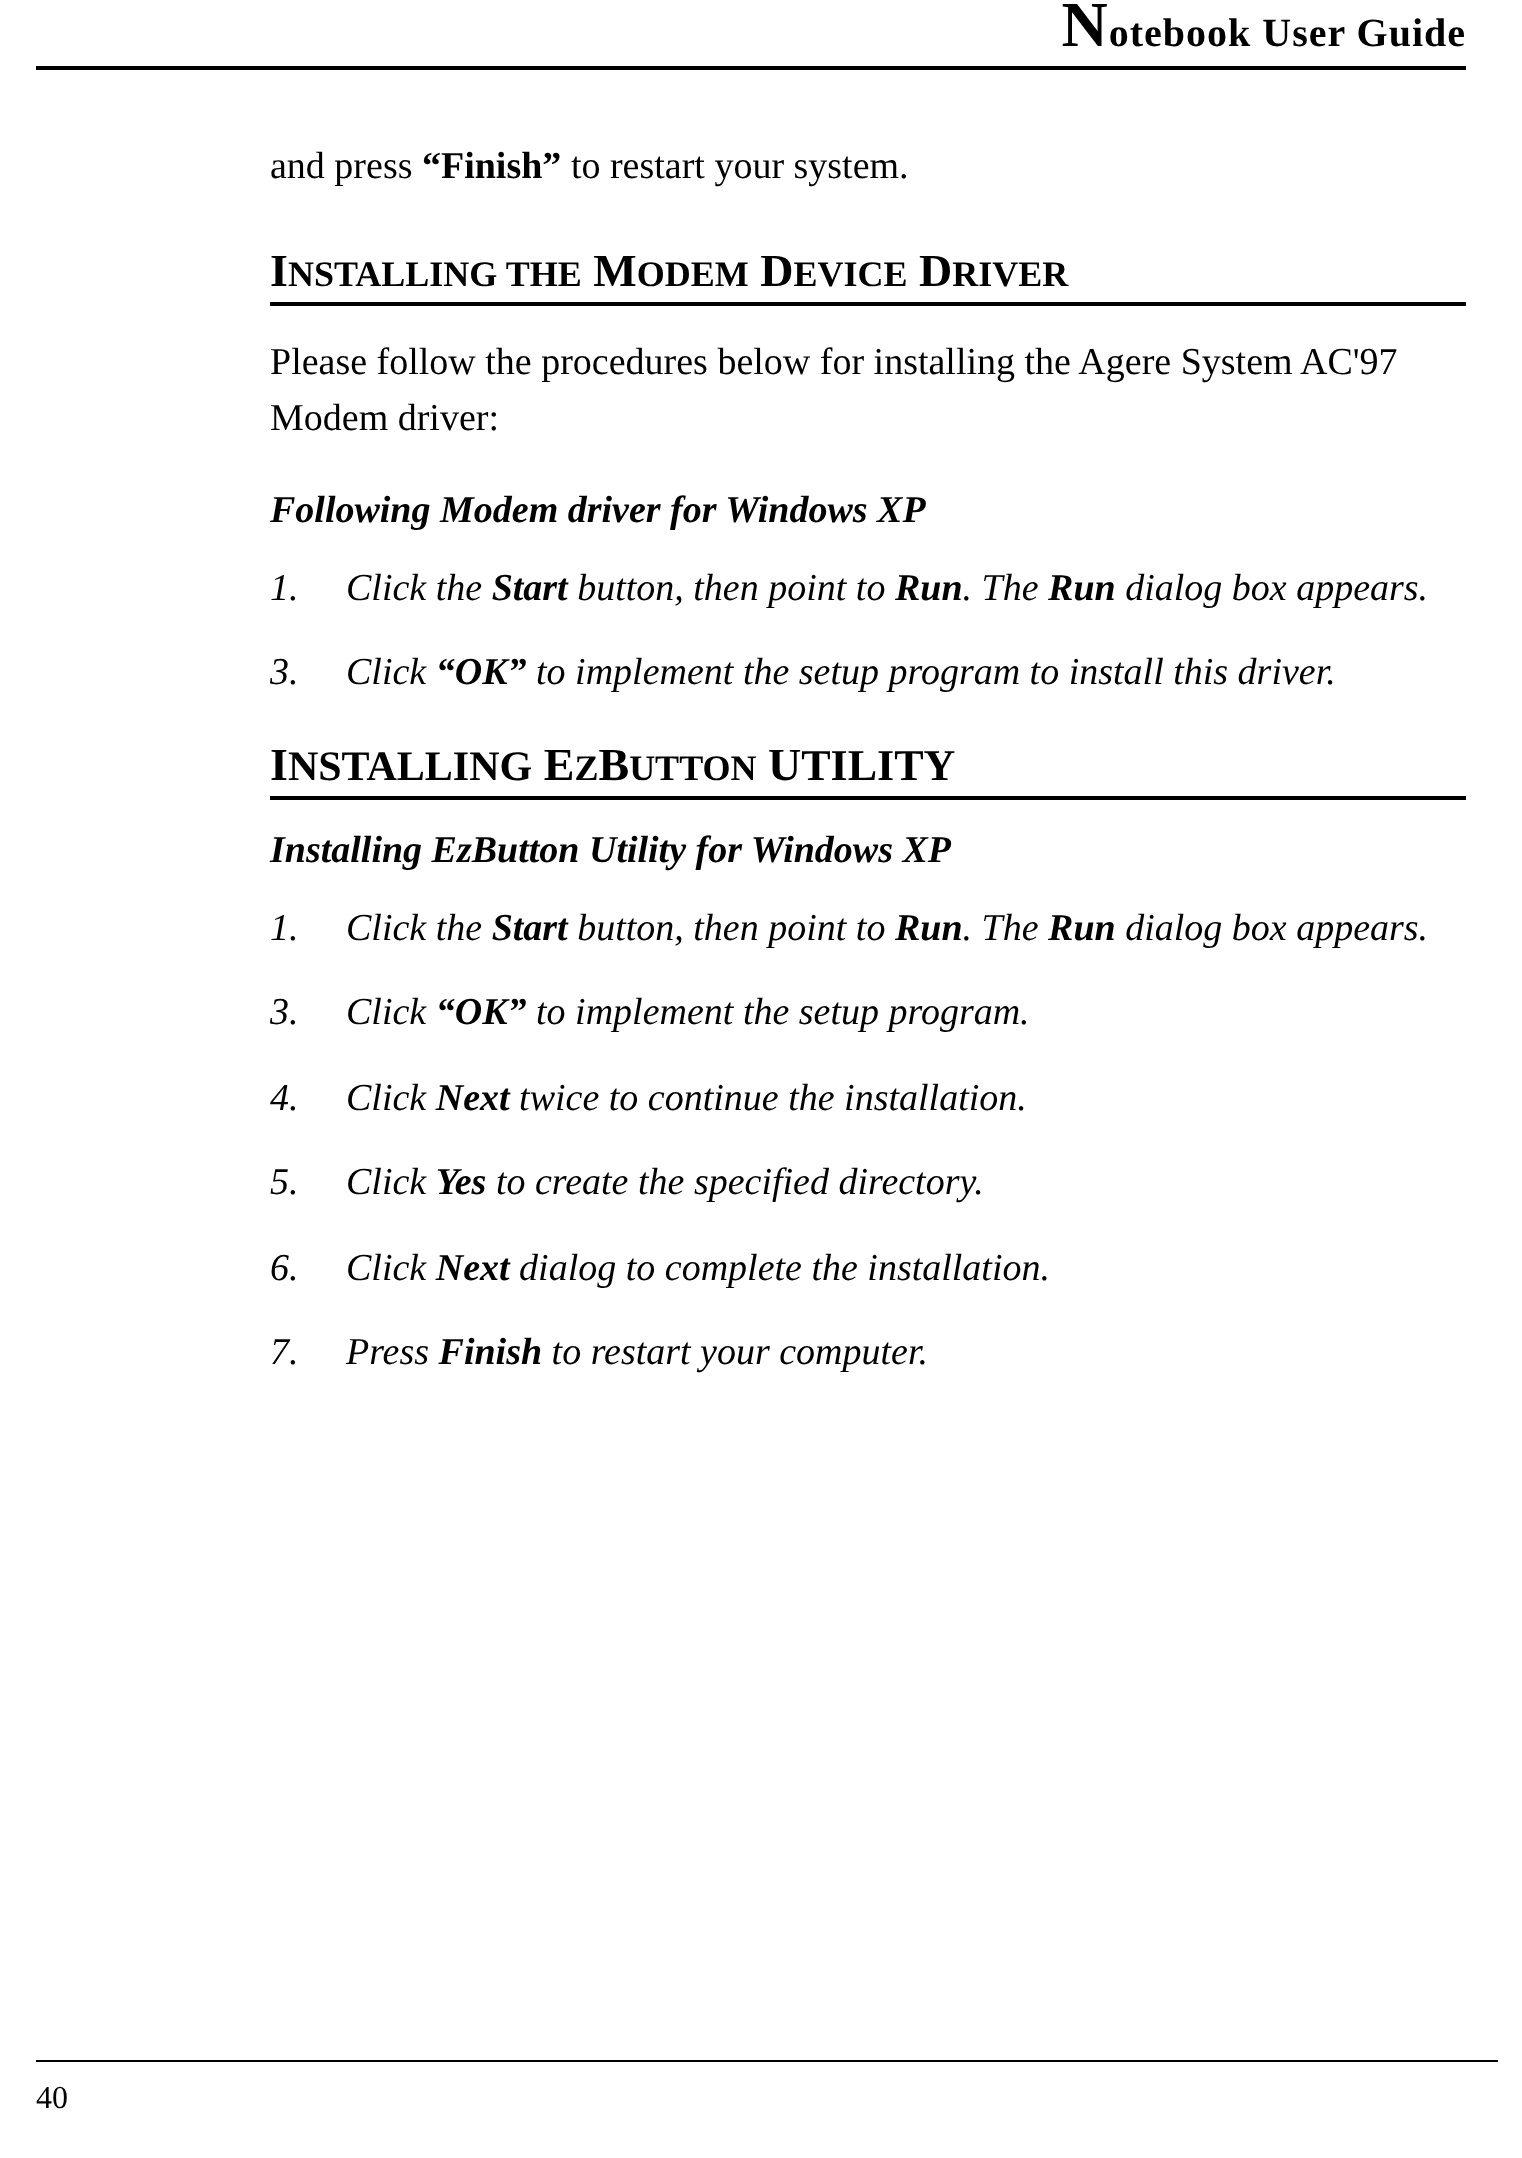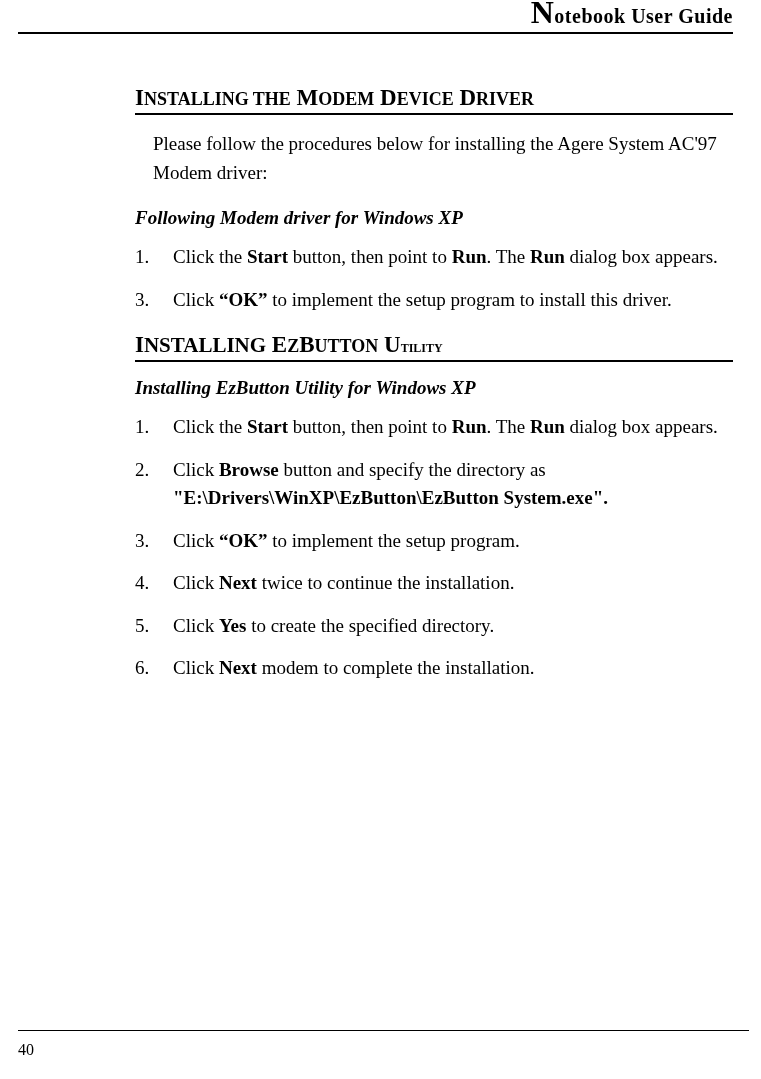--- a/index.html
+++ b/index.html
@@ -47,39 +47,39 @@
       font-variant: normal;
       border-bottom: 2px solid #000;
       padding-bottom: 2px;
       margin-bottom: 15px;
       margin-top: 16px;
     }
     .body-text {
       font-size: 19px;
       line-height: 1.5;
       margin-bottom: 20px;
-      margin-left: 18px;
     }
     .subsection-heading {
       font-size: 19px;
       font-weight: bold;
       font-style: italic;
       margin-bottom: 14px;
       margin-top: 0px;
     }
     .numbered-list {
       list-style: none;
       margin-bottom: 18px;
     }
     .numbered-list li {
       font-size: 19px;
       line-height: 1.5;
       margin-bottom: 14px;
       padding-left: 38px;
       text-indent: -38px;
+      font-style: italic;
     }
     .numbered-list li .num {
       display: inline-block;
       width: 38px;
       text-indent: 0;
     }
     .bold {
       font-weight: bold;
     }
     .footer {
@@ -99,47 +99,50 @@
 <body>
 
 <div class="header">
   <div class="header-title">
     <span class="dropcap">N</span><span>otebook User Guide</span>
   </div>
 </div>
 
 <div class="content">
 
+  <p class="continuation-text">
+    <span>and press </span><span class="bold">“Finish”</span><span> to restart your system.</span>
+  </p>
 
   <h2 class="section-heading">
     <span>I<span style="font-size:18px">NSTALLING THE</span> M<span style="font-size:18px">ODEM</span> D<span style="font-size:18px">EVICE</span> D<span style="font-size:18px">RIVER</span></span>
   </h2>
 
   <p class="body-text">Please follow the procedures below for installing the Agere System AC'97 Modem driver:</p>
 
   <h3 class="subsection-heading">Following Modem driver for Windows XP</h3>
 
   <ol class="numbered-list" id="steps1">
       <li><span class="num">1.</span><span>Click the </span><span class="bold">Start</span><span> button, then point to </span><span class="bold">Run</span><span>. The </span><span class="bold">Run</span><span> dialog box appears.</span></li>
       <li><span class="num">3.</span><span>Click </span><span class="bold">“OK”</span><span> to implement the setup program to install this driver.</span></li>
     </ol>
 
   <h2 class="section-heading">
-    <span>I<span style="font-size:21px">NSTALLING</span> E<span style="font-size:18px">Z</span>B<span style="font-size:18px">UTTON</span> U<span style="font-size:12px">TILITY</span></span>
+    <span>I<span style="font-size:21px">NSTALLING</span> E<span style="font-size:18px">Z</span>B<span style="font-size:18px">UTTON</span> U<span style="font-size:22px">TILITY</span></span>
   </h2>
 
 
   <h3 class="subsection-heading">Installing EzButton Utility for Windows XP</h3>
 
   <ol class="numbered-list" id="steps2">
       <li><span class="num">1.</span><span>Click the </span><span class="bold">Start</span><span> button, then point to </span><span class="bold">Run</span><span>. The </span><span class="bold">Run</span><span> dialog box appears.</span></li>
-      <li><span class="num">2.</span><span>Click </span><span class="bold">Browse</span><span> button and specify the directory as </span><span class="bold">"E:\Drivers\WinXP\EzButton\EzButton System.exe".</span></li>
       <li><span class="num">3.</span><span>Click </span><span class="bold">“OK”</span><span> to implement the setup program.</span></li>
       <li><span class="num">4.</span><span>Click </span><span class="bold">Next</span><span> twice to continue the installation.</span></li>
       <li><span class="num">5.</span><span>Click </span><span class="bold">Yes</span><span> to create the specified directory.</span></li>
-      <li><span class="num">6.</span><span>Click </span><span class="bold">Next</span><span> modem to complete the installation.</span></li>
+      <li><span class="num">6.</span><span>Click </span><span class="bold">Next</span><span> dialog to complete the installation.</span></li>
+      <li><span class="num">7.</span><span>Press </span><span class="bold">Finish</span><span> to restart your computer.</span></li>
     </ol>
 
 </div>
 
 <div class="footer">
   <span class="page-number">40</span>
 </div>
 
 </body></html>

